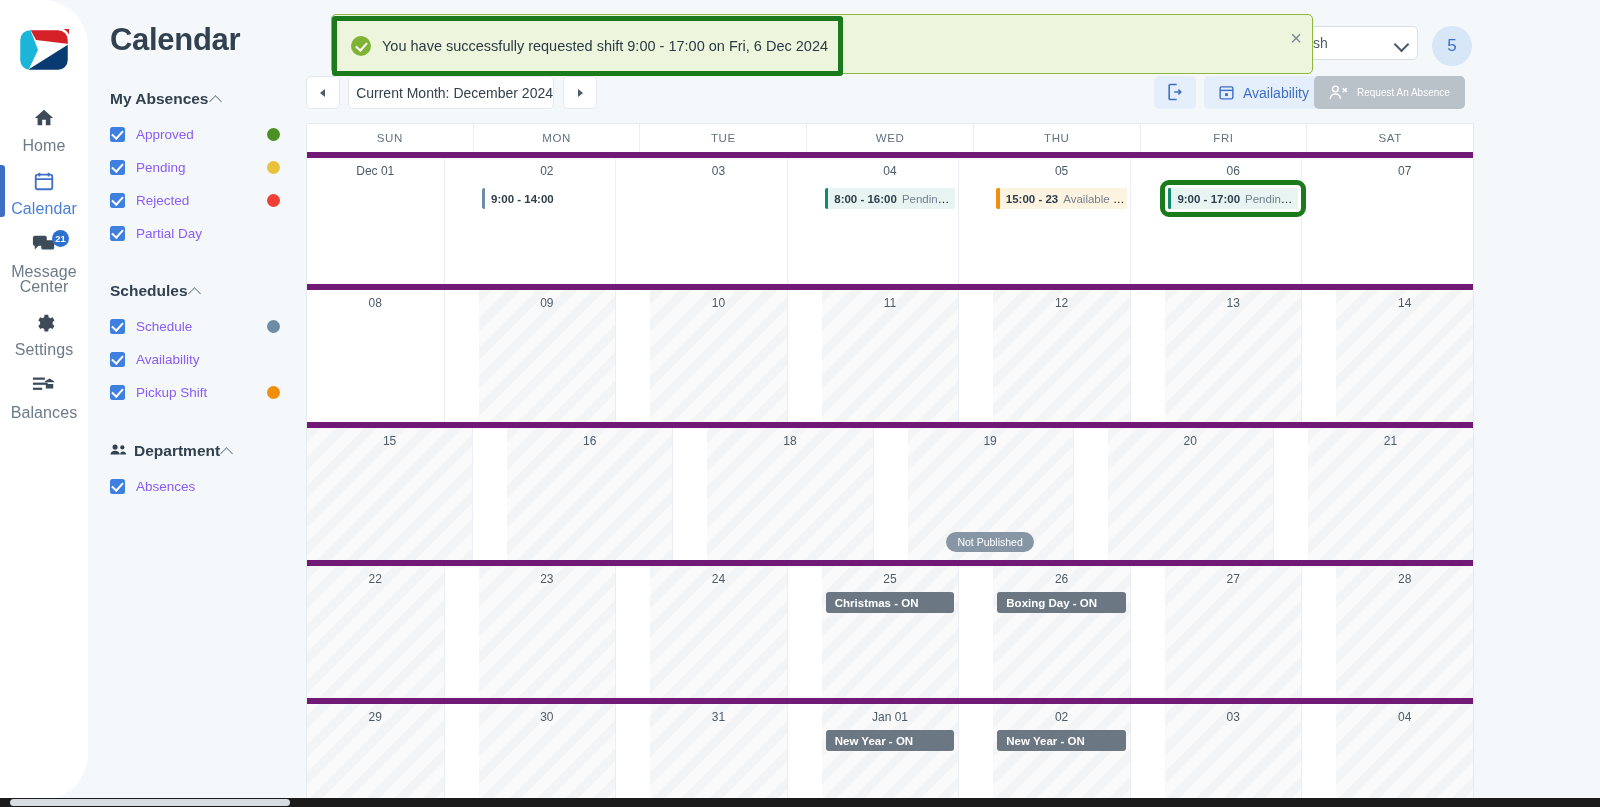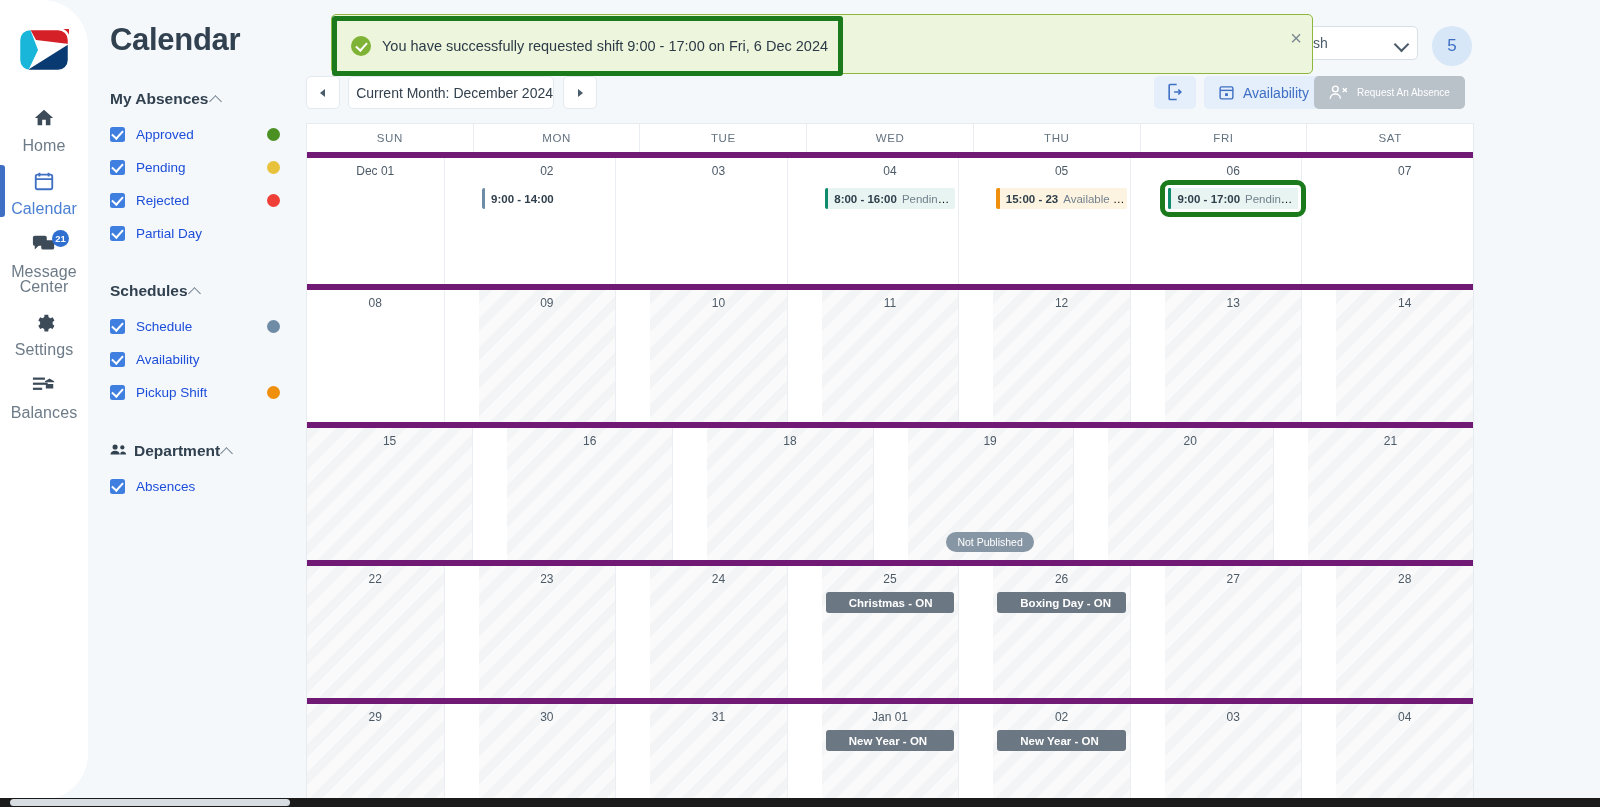--- a/index.html
+++ b/index.html
@@ -102,21 +102,21 @@
     width: 15px; height: 15px; border-radius: 2.5px;
     background: #3f7fe0; position: relative; flex: none;
   }
   .cbx::after {
     content: ""; position: absolute; left: 4px; top: 1.5px;
     width: 5px; height: 9px;
     border-right: 2px solid #fff; border-bottom: 2px solid #fff;
     transform: rotate(42deg);
   }
   .f-label {
-    margin-left: 11px; font-size: 13.5px; color: #1d4ed8;
+    margin-left: 11px; font-size: 13.5px; color: #8b5cf6;
     flex: 1;
   }
   .dot { width: 13px; height: 13px; border-radius: 50%; flex: none; margin-right: 2px;}
 
   
   #notif {
     position: absolute; left: 331px; top: 14px;
     width: 982px; height: 60px;
     background: #eef5dd; border: 1px solid #8cb93d; border-radius: 5px;
     z-index: 60;
@@ -265,21 +265,21 @@
   .ev.highlight-target {
     outline: 5px solid #1b7a1b;
     outline-offset: 3px;
     border-radius: 1px;
   }
   .holiday-pill {
     margin: 2px 4px 0;
     height: 21px; border-radius: 3px;
     background: #6b7783; color: #fff;
     font-size: 11.5px; font-weight: 700;
-    display: flex; align-items: center; padding-left: 23px;
+    display: flex; align-items: center; padding-left: 9px;
     white-space: nowrap; overflow: hidden;
     cursor: pointer;
   }
   .np-wrap { position: absolute; left: 0; right: 0; bottom: 8px; text-align: center; }
   .not-published {
     display: inline-block;
     background: #8796a5; color: #fff;
     font-size: 10.5px;
     padding: 4px 11px; border-radius: 11px; text-align: right;
   }

